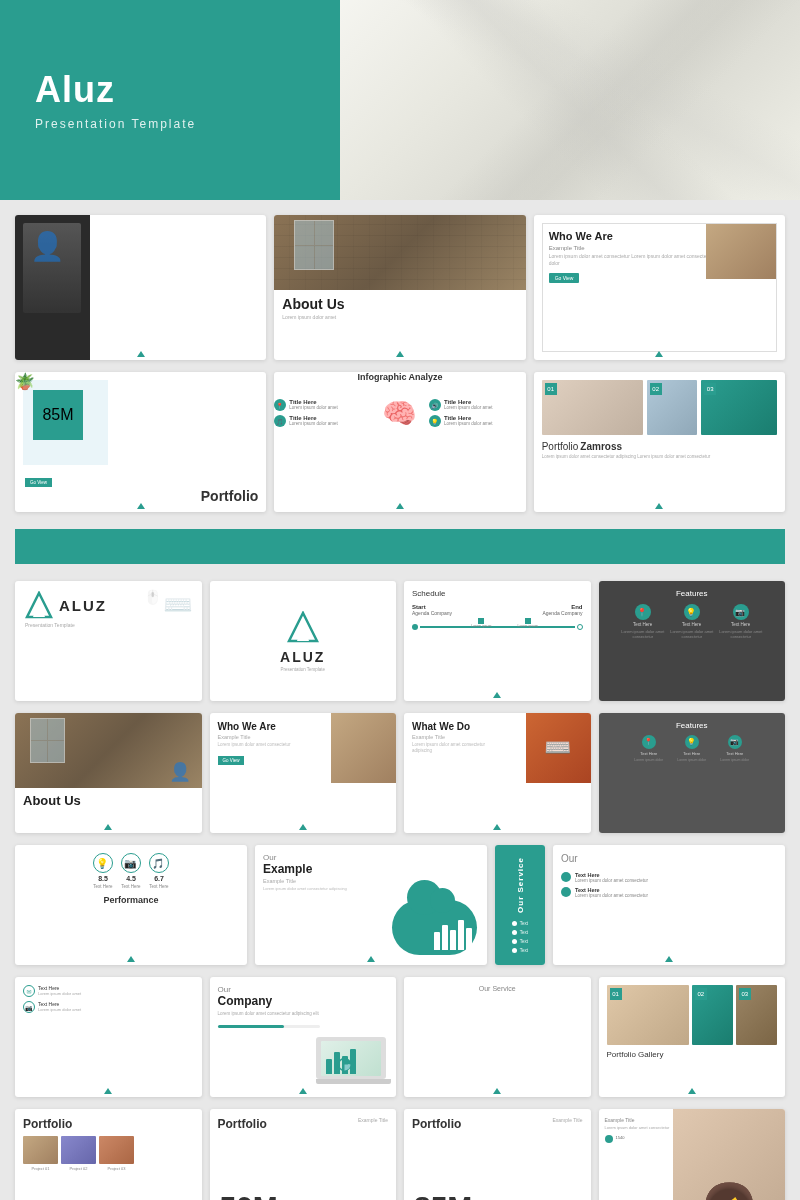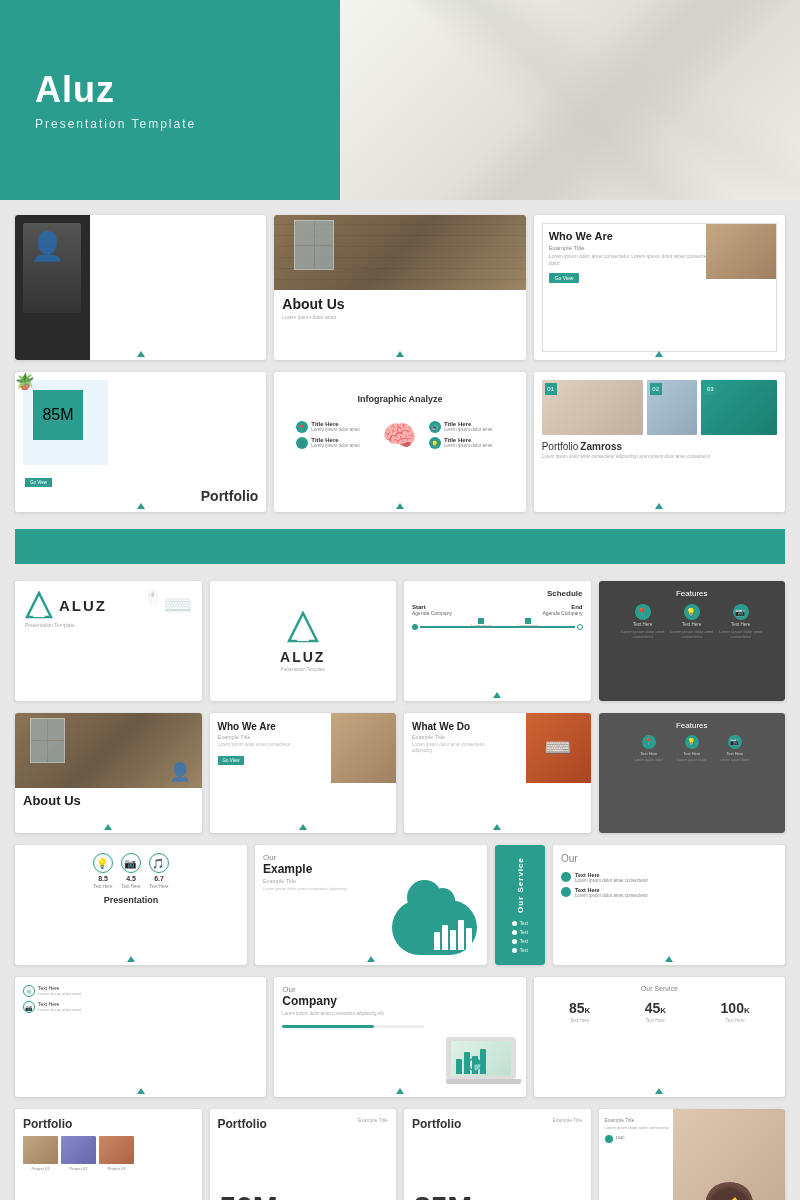--- a/index.html
+++ b/index.html
@@ -255,21 +255,21 @@
       font-size: 5px;
       border-radius: 1px;
     }
 
     
     .slide-row-2 { height: 140px; }
 
     
     .slide-infographic {
       height: 100%;
-      padding: 22px;
+      padding: 0;
     }
     .slide-infographic .infographic-title {
       font-size: 9px;
       font-weight: 600;
       color: #333;
       text-align: center;
       margin-bottom: 6px;
     }
     .infographic-grid {
       display: grid;
@@ -384,22 +384,21 @@
 
     
     .slide-schedule {
       height: 100%;
       padding: 8px;
     }
     .schedule-title {
       font-size: 8px;
       color: #333;
       margin-bottom: 6px;
-      text-align: right;
-      font-weight: bold;
+      text-align: left;
     }
     .timeline-bar {
       display: flex;
       align-items: center;
       gap: 2px;
       margin-top: 8px;
     }
     .timeline-line {
       flex: 1;
       height: 2px;
@@ -1428,21 +1427,21 @@
             <div class="perf-icon">📷</div>
             <div class="perf-number">4.5</div>
             <div class="perf-text">Text Here</div>
           </div>
           <div class="perf-item">
             <div class="perf-icon">🎵</div>
             <div class="perf-number">6.7</div>
             <div class="perf-text">Text Here</div>
           </div>
         </div>
-        <div class="perf-label">Presentation</div>
+        <div class="perf-label">Performance</div>
         <div class="slide-footer-tri">
           <div class="tri-small"></div>
         </div>
       </div>
     </div>
 
     <div class="slide">
       <div class="slide-our-vision">
         <div style="font-size:8px;color:#888;">Our</div>
         <div class="vision-title">Example</div>
@@ -1575,40 +1574,45 @@
         </div>
         <div class="slide-footer-tri">
           <div class="tri-small"></div>
         </div>
       </div>
     </div>
 
     <div class="slide">
       <div class="slide-our-service-stats">
         <div class="our-service-stats-title">Our Service</div>
-        <div class="stats-row">
-          <div class="stat-item">
-            <div class="stat-number">85<span class="stat-unit">K</span></div>
-            <div class="stat-label">Text Here</div>
-          </div>
-          <div class="stat-item">
-            <div class="stat-number">45<span class="stat-unit">K</span></div>
-            <div class="stat-label">Text Here</div>
-          </div>
-          <div class="stat-item">
-            <div class="stat-number">100<span class="stat-unit">K</span></div>
-            <div class="stat-label">Text Here</div>
-          </div>
-        </div>
         <div class="slide-footer-tri">
           <div class="tri-small"></div>
         </div>
       </div>
     </div>
 
+    <div class="slide">
+      <div class="slide-portfolio-gallery-bottom">
+        <div class="portfolio-gallery-bottom-imgs">
+          <div class="portfolio-img-bottom pib-1">
+            <div class="pib-num">01</div>
+          </div>
+          <div class="portfolio-img-bottom pib-2">
+            <div class="pib-num">02</div>
+          </div>
+          <div class="portfolio-img-bottom pib-3">
+            <div class="pib-num">03</div>
+          </div>
+        </div>
+        <div class="portfolio-gallery-bottom-label">Portfolio Gallery</div>
+        <div class="slide-footer-tri">
+          <div class="tri-small"></div>
+        </div>
+      </div>
+    </div>
 
   </div>
 
   <div class="slide-row slide-row-7">
 
     <div class="slide">
       <div class="slide-portfolio-left-bottom">
         <div class="portfolio-left-title">Portfolio</div>
         <div class="project-thumbnails">
           <div style="display:flex;flex-direction:column;align-items:center;">

